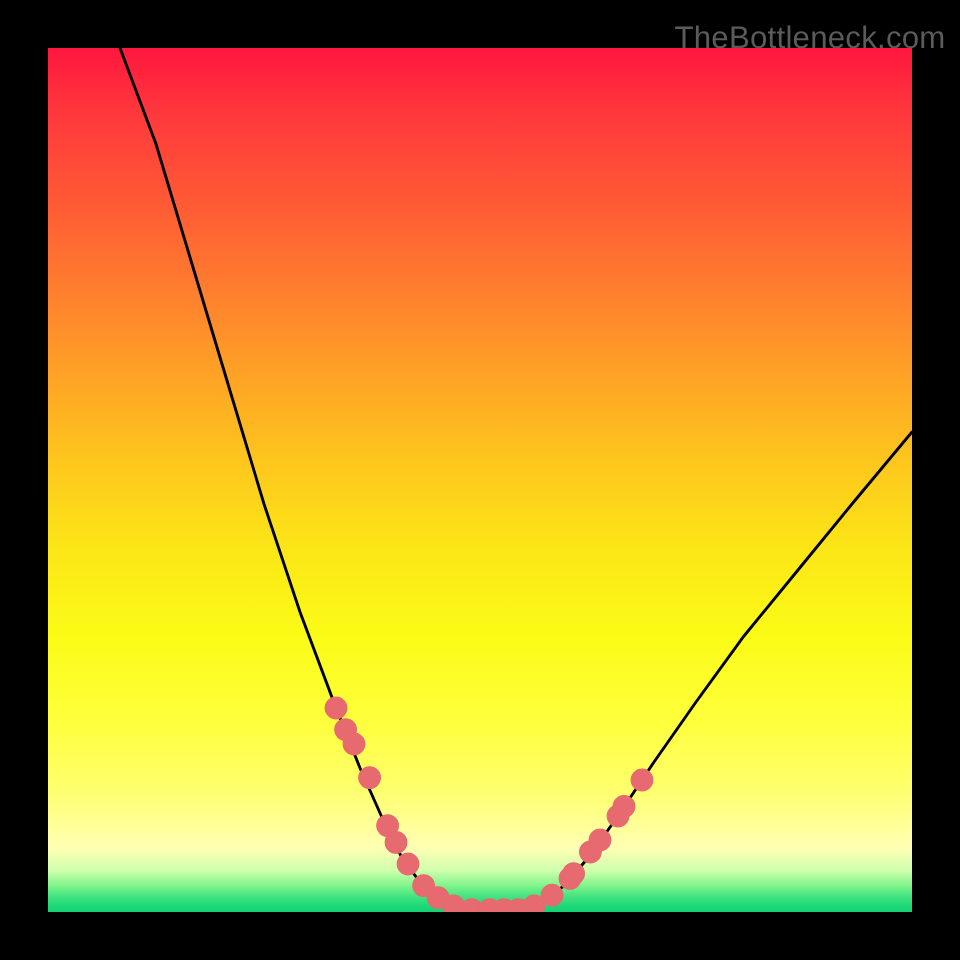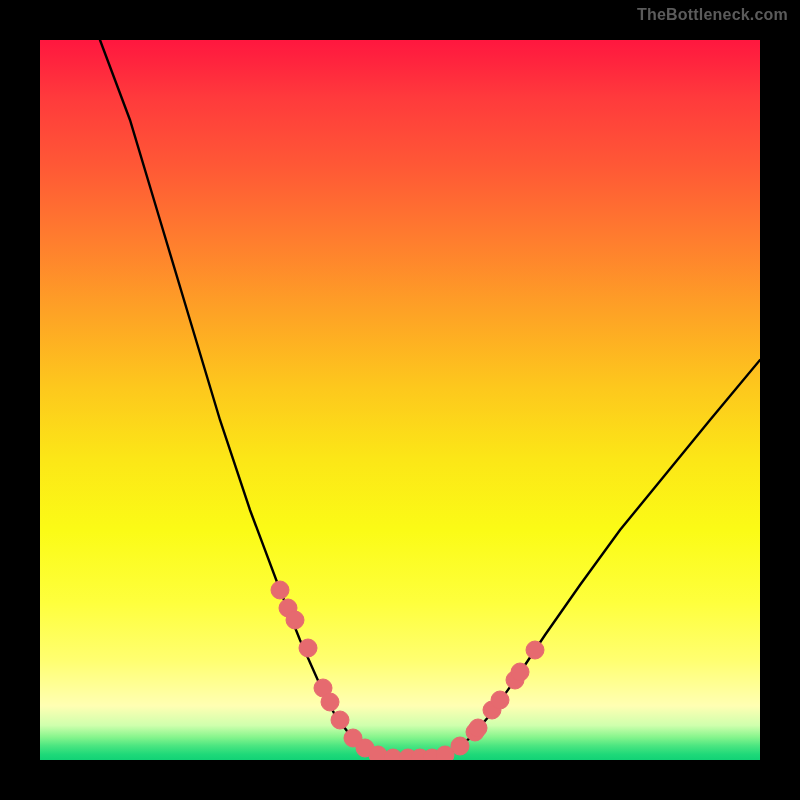--- a/index.html
+++ b/index.html
@@ -39,25 +39,25 @@
       #FFFFB3 92.5%,
       #CFFFAD 95.2%,
       #87F58D 96.8%,
       #4CE681 98%,
       #1FD979 99.2%,
       #12D276 100%
     );
   }
   .watermark {
     position: absolute;
-    top: 6px;
+    top: 16px;
     right: 12px;
     color: #5b5b5b;
-    font-size: 16px;
-    font-weight: 700;
+    font-size: 26px;
+    font-weight: 400;
     letter-spacing: 0.2px;
   }
   svg.overlay {
     position: absolute;
     left: 0;
     top: 0;
     width: 720px;
     height: 720px;
   }
 </style>

